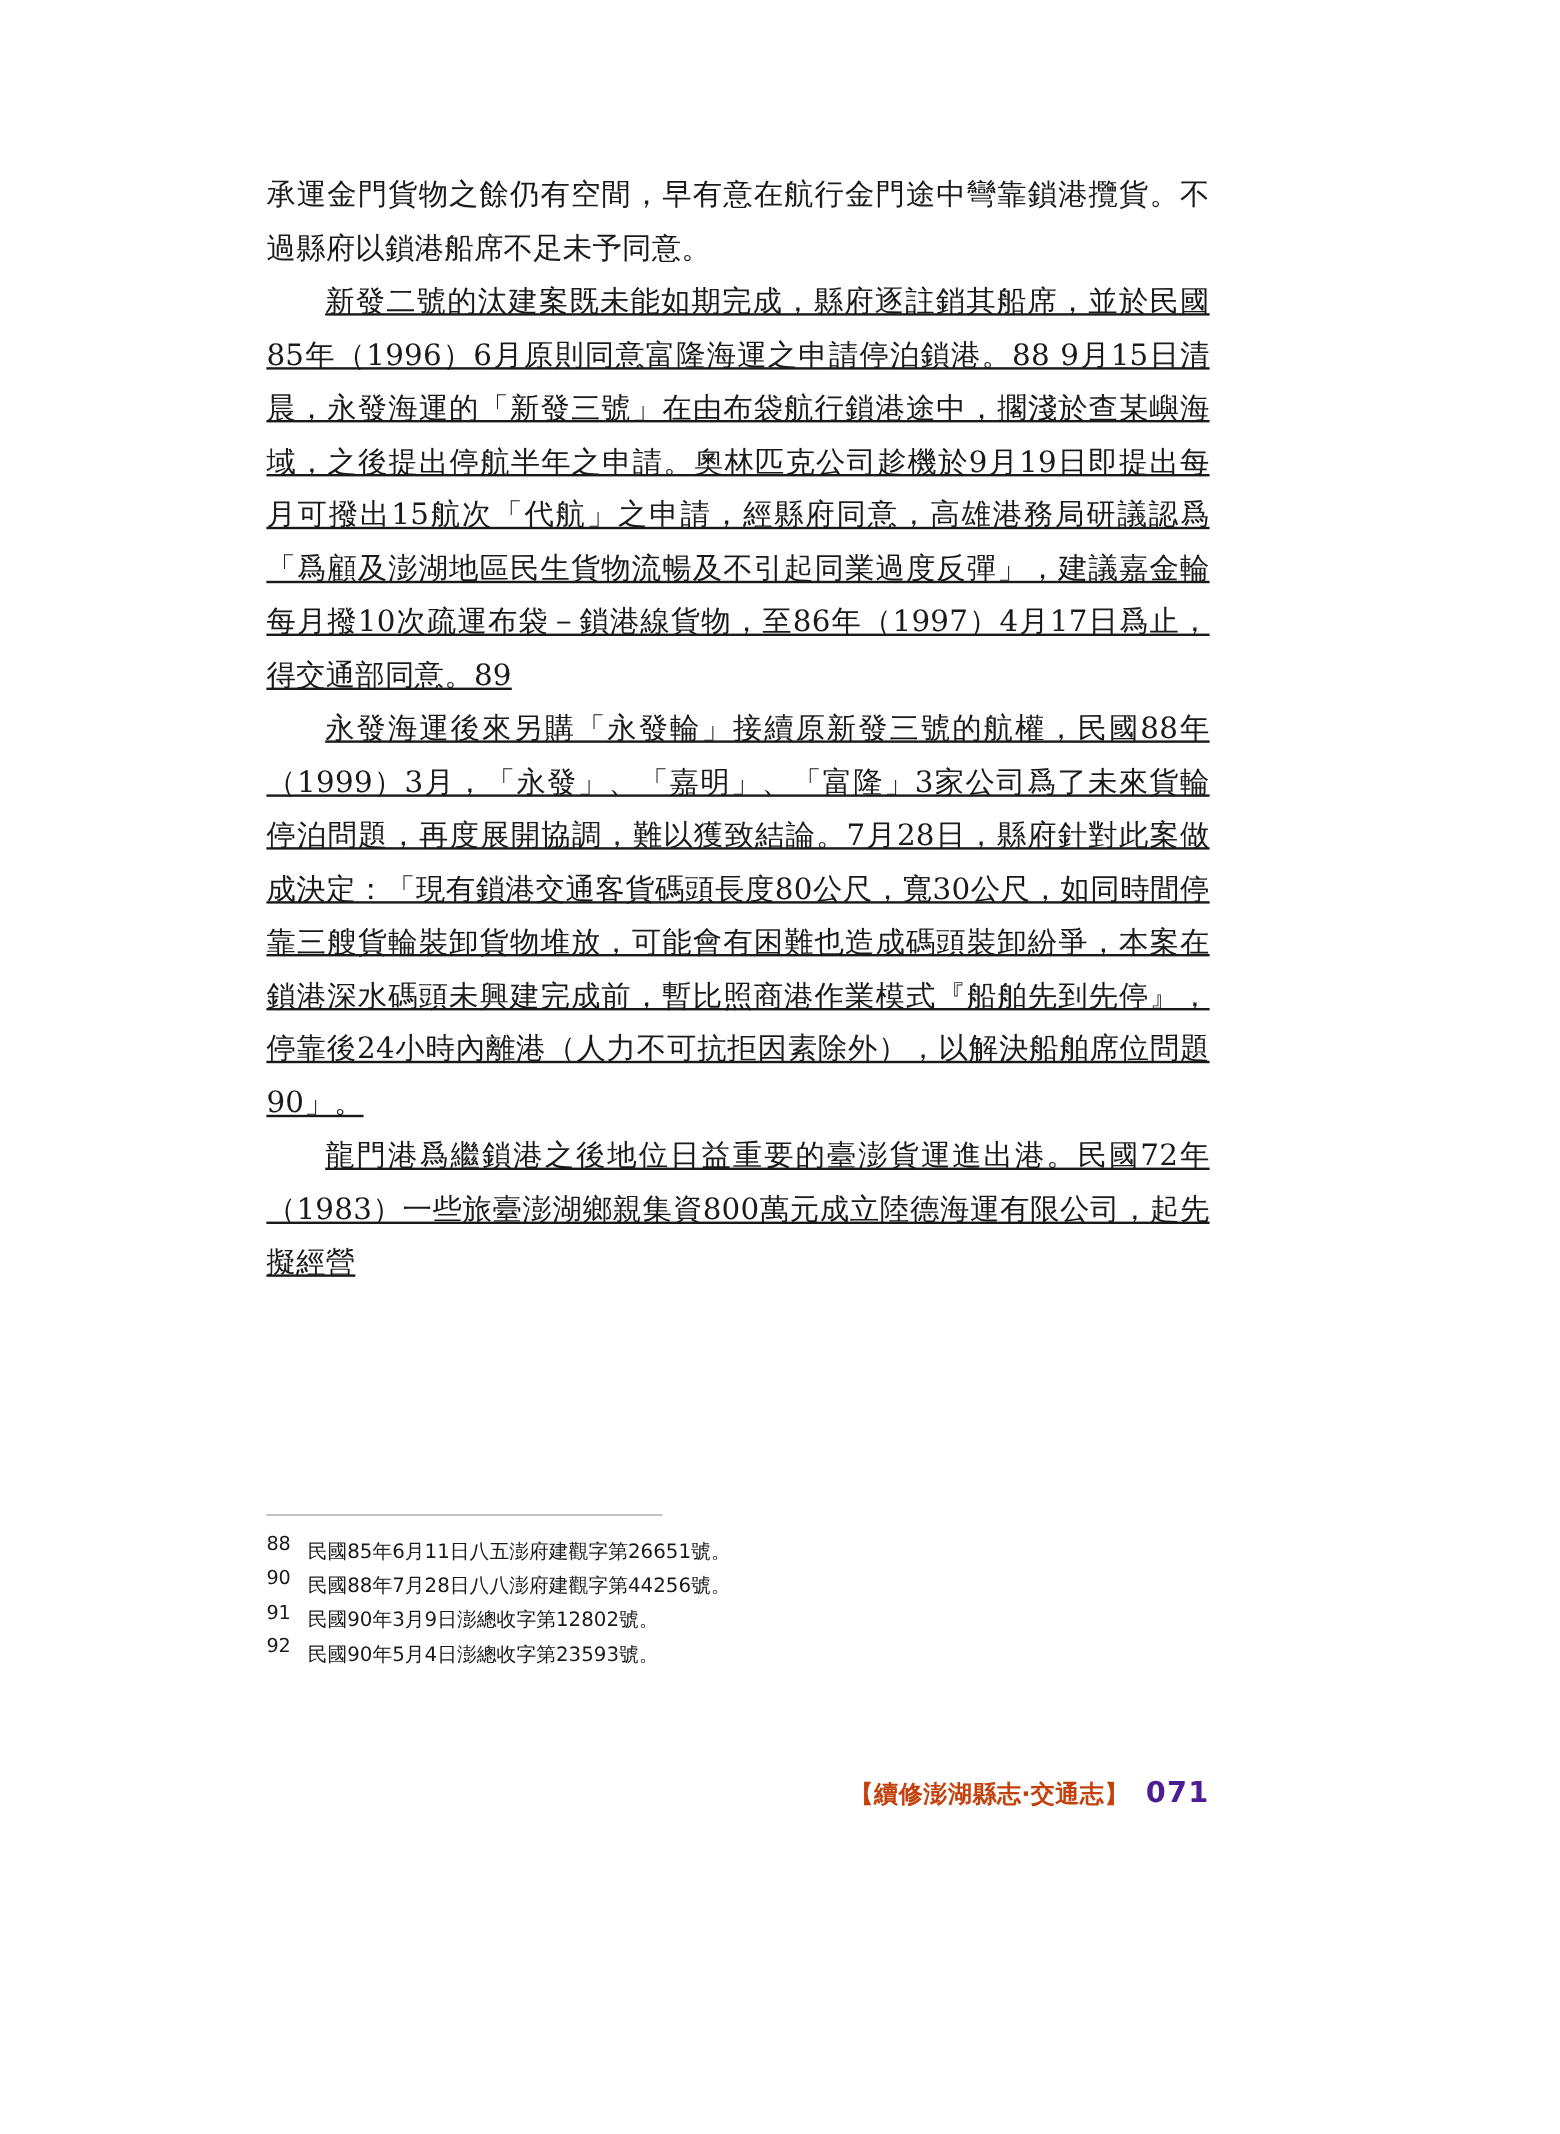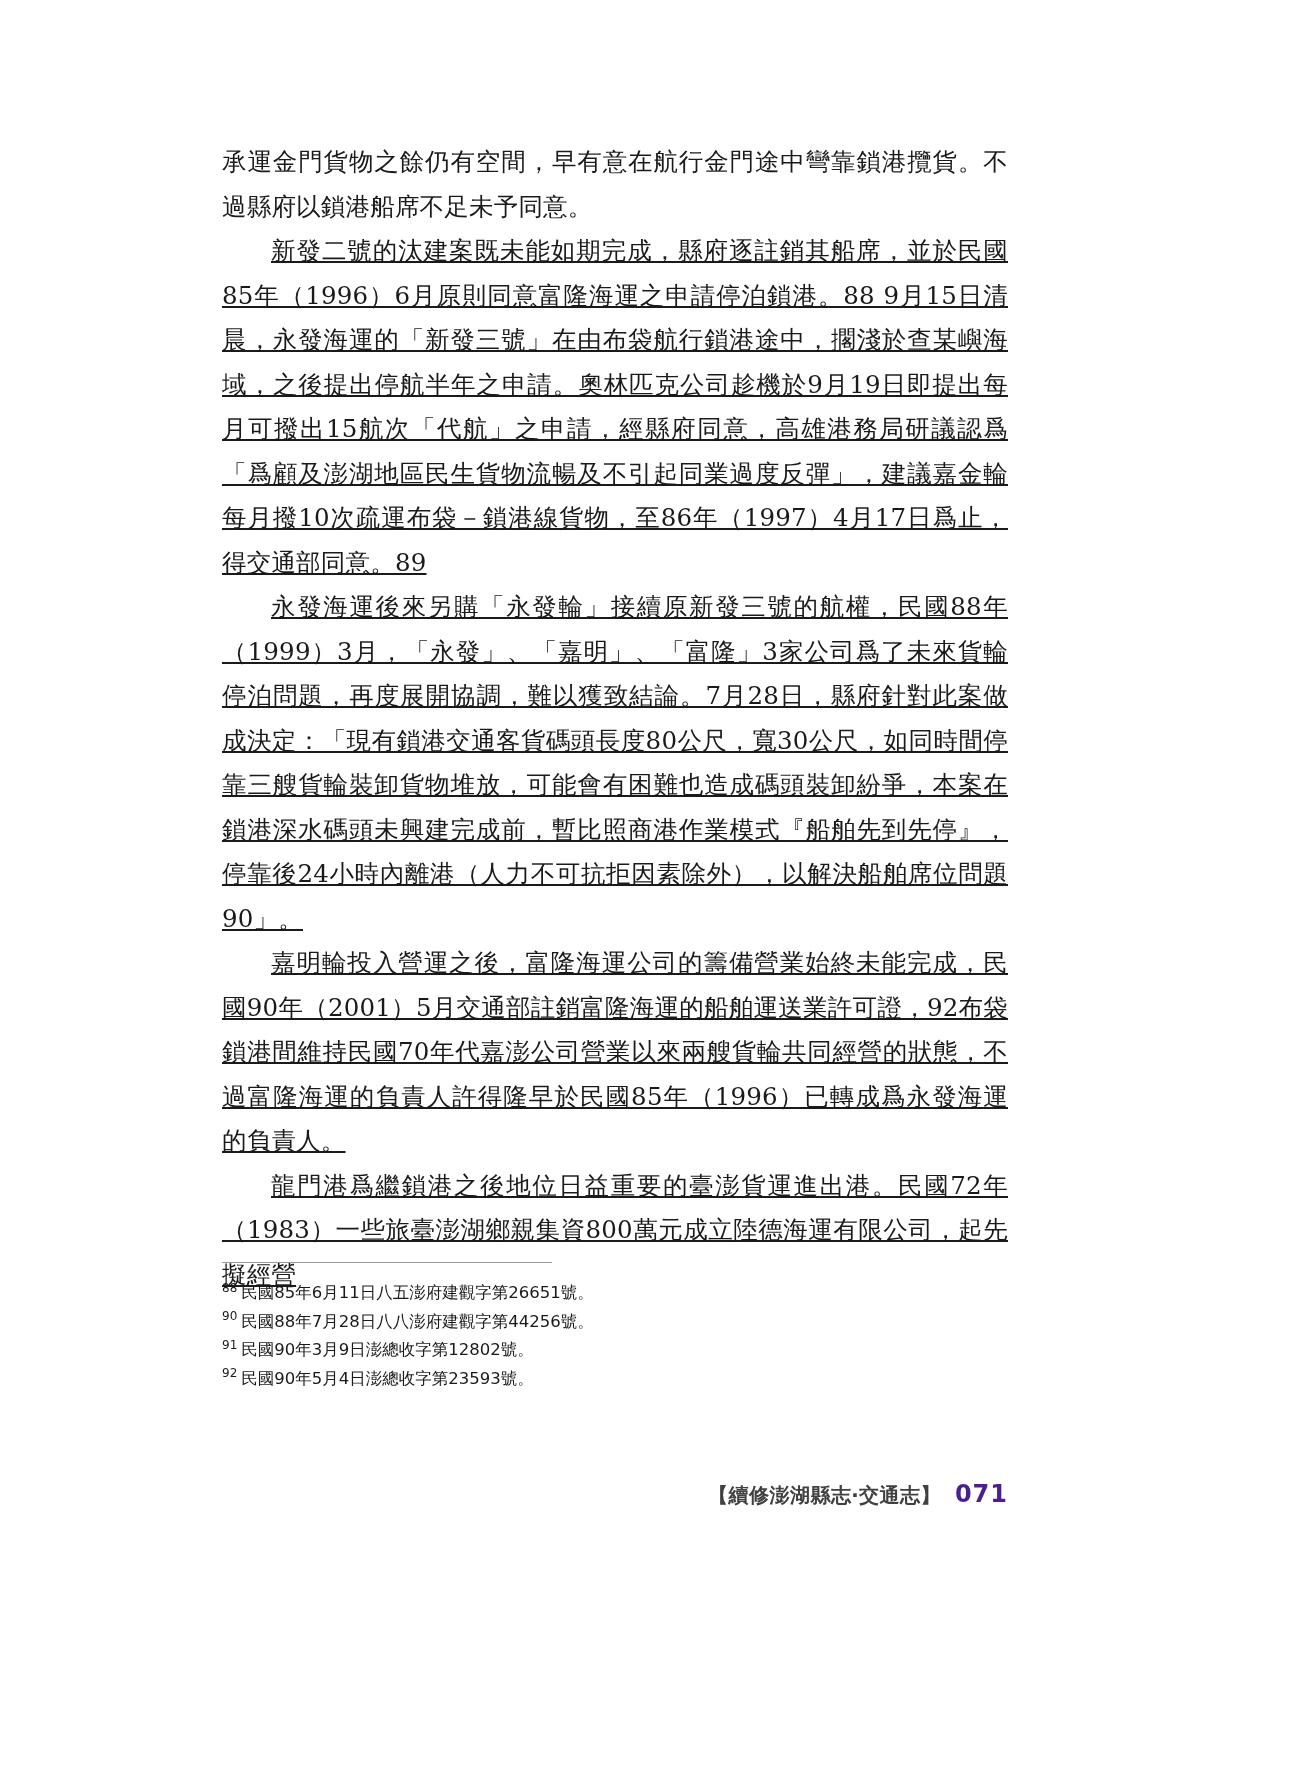--- a/index.html
+++ b/index.html
@@ -52,58 +52,57 @@
     margin: 0 0 16px 0;
   }
   .fn-item {
     font-size: 16.5px;
     line-height: 28.5px;
     font-family: "DejaVu Sans", "Liberation Sans", sans-serif;
     color: #1a1a1a;
     white-space: nowrap;
   }
   .fn-item .num {
-    font-size: 12px;
+    font-size: 16px;
     vertical-align: super;
     line-height: 0;
-    margin-right: 4px;
+    margin-right: 14px;
   }
   .footer {
     position: absolute;
     left: 222px;
     top: 1480px;
     width: 786px;
     height: 30px;
     text-align: right;
     font-family: "DejaVu Sans", "Liberation Sans", sans-serif;
   }
   .footer .book {
     font-size: 20px;
     font-weight: bold;
     letter-spacing: 0.5px;
-    color: #404040;
+    color: #c2410c;
   }
   .footer .pageno {
     font-size: 24px;
     font-weight: bold;
     margin-left: 14px;
     color: #4c1d95;
     letter-spacing: 1px;
   }
 </style>
 </head>
 <body>
 
 <div class="page">
 
   <div class="content">
     <p class="para">承運金門貨物之餘仍有空間，早有意在航行金門途中彎靠鎖港攬貨。不過縣府以鎖港船席不足未予同意。</p>
     <p class="para indent">新發二號的汰建案既未能如期完成，縣府逐註銷其船席，並於民國85年（1996）6月原則同意富隆海運之申請停泊鎖港。88 9月15日清晨，永發海運的「新發三號」在由布袋航行鎖港途中，擱淺於查某嶼海域，之後提出停航半年之申請。奧林匹克公司趁機於9月19日即提出每月可撥出15航次「代航」之申請，經縣府同意，高雄港務局研議認爲「爲顧及澎湖地區民生貨物流暢及不引起同業過度反彈」，建議嘉金輪每月撥10次疏運布袋－鎖港線貨物，至86年（1997）4月17日爲止，得交通部同意。89</p>
     <p class="para indent">永發海運後來另購「永發輪」接續原新發三號的航權，民國88年（1999）3月，「永發」、「嘉明」、「富隆」3家公司爲了未來貨輪停泊問題，再度展開協調，難以獲致結論。7月28日，縣府針對此案做成決定：「現有鎖港交通客貨碼頭長度80公尺，寬30公尺，如同時間停靠三艘貨輪裝卸貨物堆放，可能會有困難也造成碼頭裝卸紛爭，本案在鎖港深水碼頭未興建完成前，暫比照商港作業模式『船舶先到先停』，停靠後24小時內離港（人力不可抗拒因素除外），以解決船舶席位問題90」。</p>
-    <p class="para indent">嘉明輪投入營運之後，富隆海運公司的籌備營業始終未能完成，民國90年（2001）5月交通部註銷富隆海運的船舶運送業許可證，92布袋鎖港間維持民國70年代嘉澎公司營業以來兩艘貨輪共同經營的狀態，不過富隆海運的負責人許得隆早於民國85年（1996）已轉成爲永發海運的負責人。</p>
     <p class="para indent">龍門港爲繼鎖港之後地位日益重要的臺澎貨運進出港。民國72年（1983）一些旅臺澎湖鄉親集資800萬元成立陸德海運有限公司，起先擬經營</p>
   </div>
 
   <div class="footnotes">
     <div class="fn-rule"></div>
     <div class="fn-item">
       <span class="num">88</span><span>民國85年6月11日八五澎府建觀字第26651號。</span>
     </div>
     <div class="fn-item">
       <span class="num">90</span><span>民國88年7月28日八八澎府建觀字第44256號。</span>

